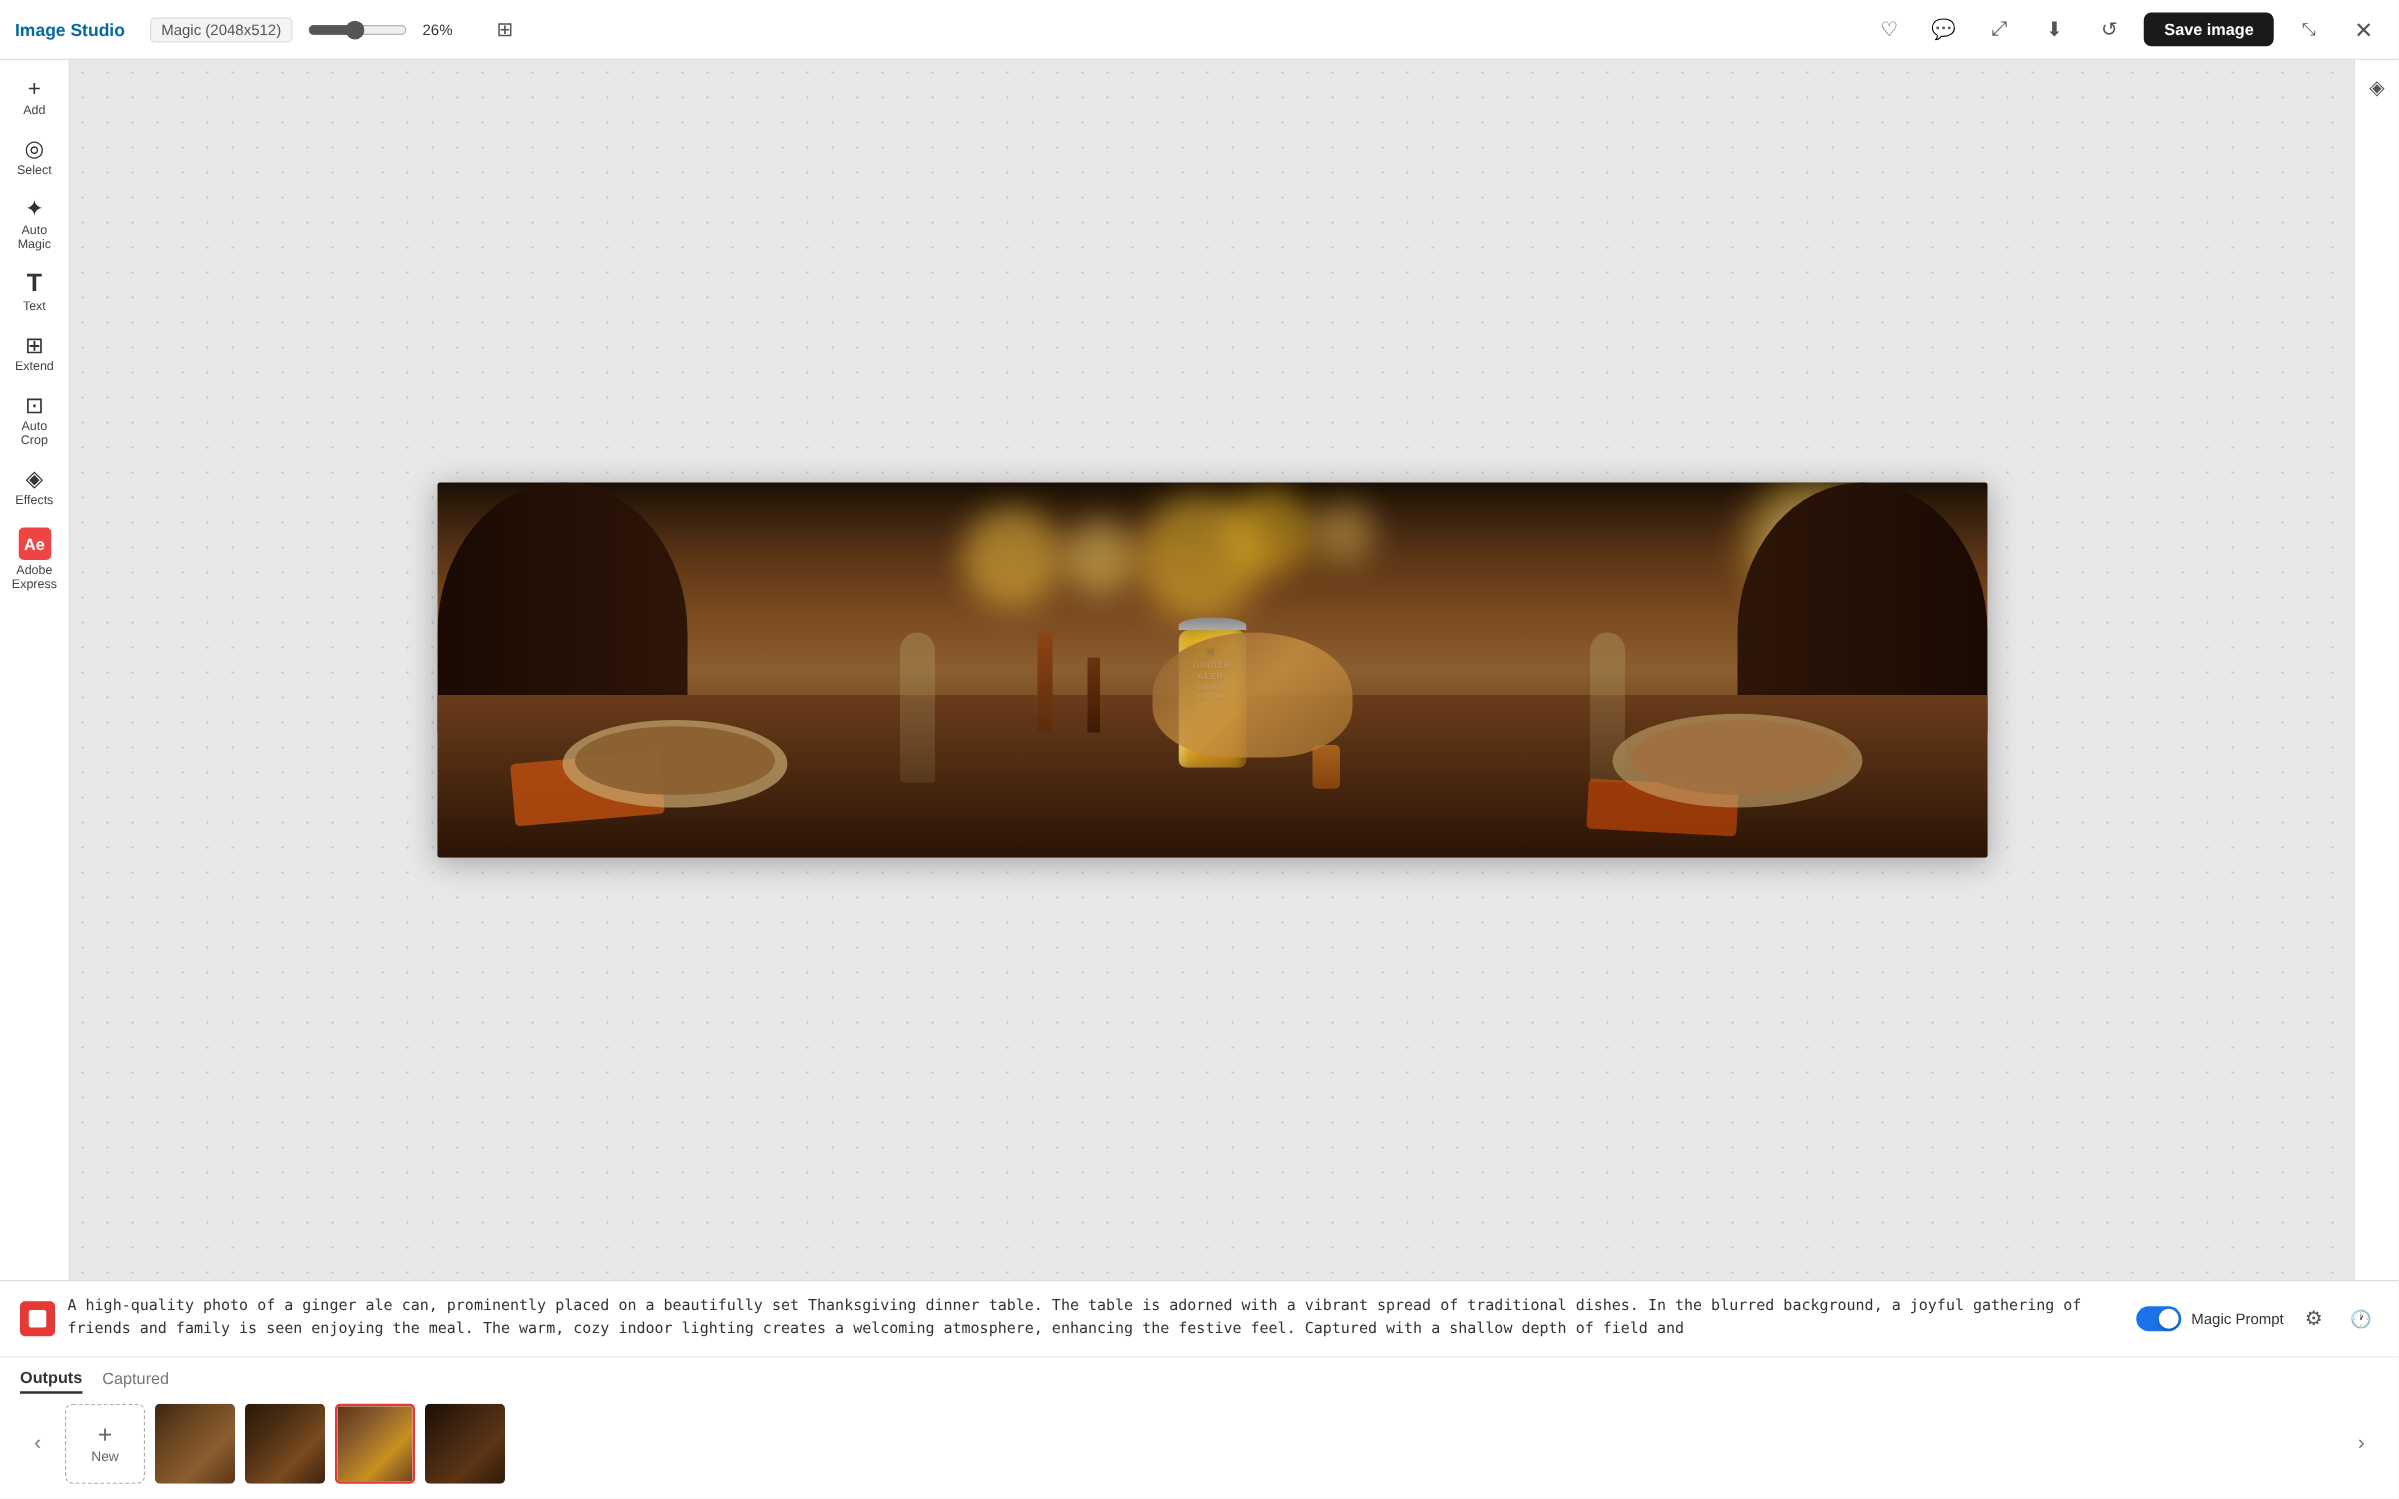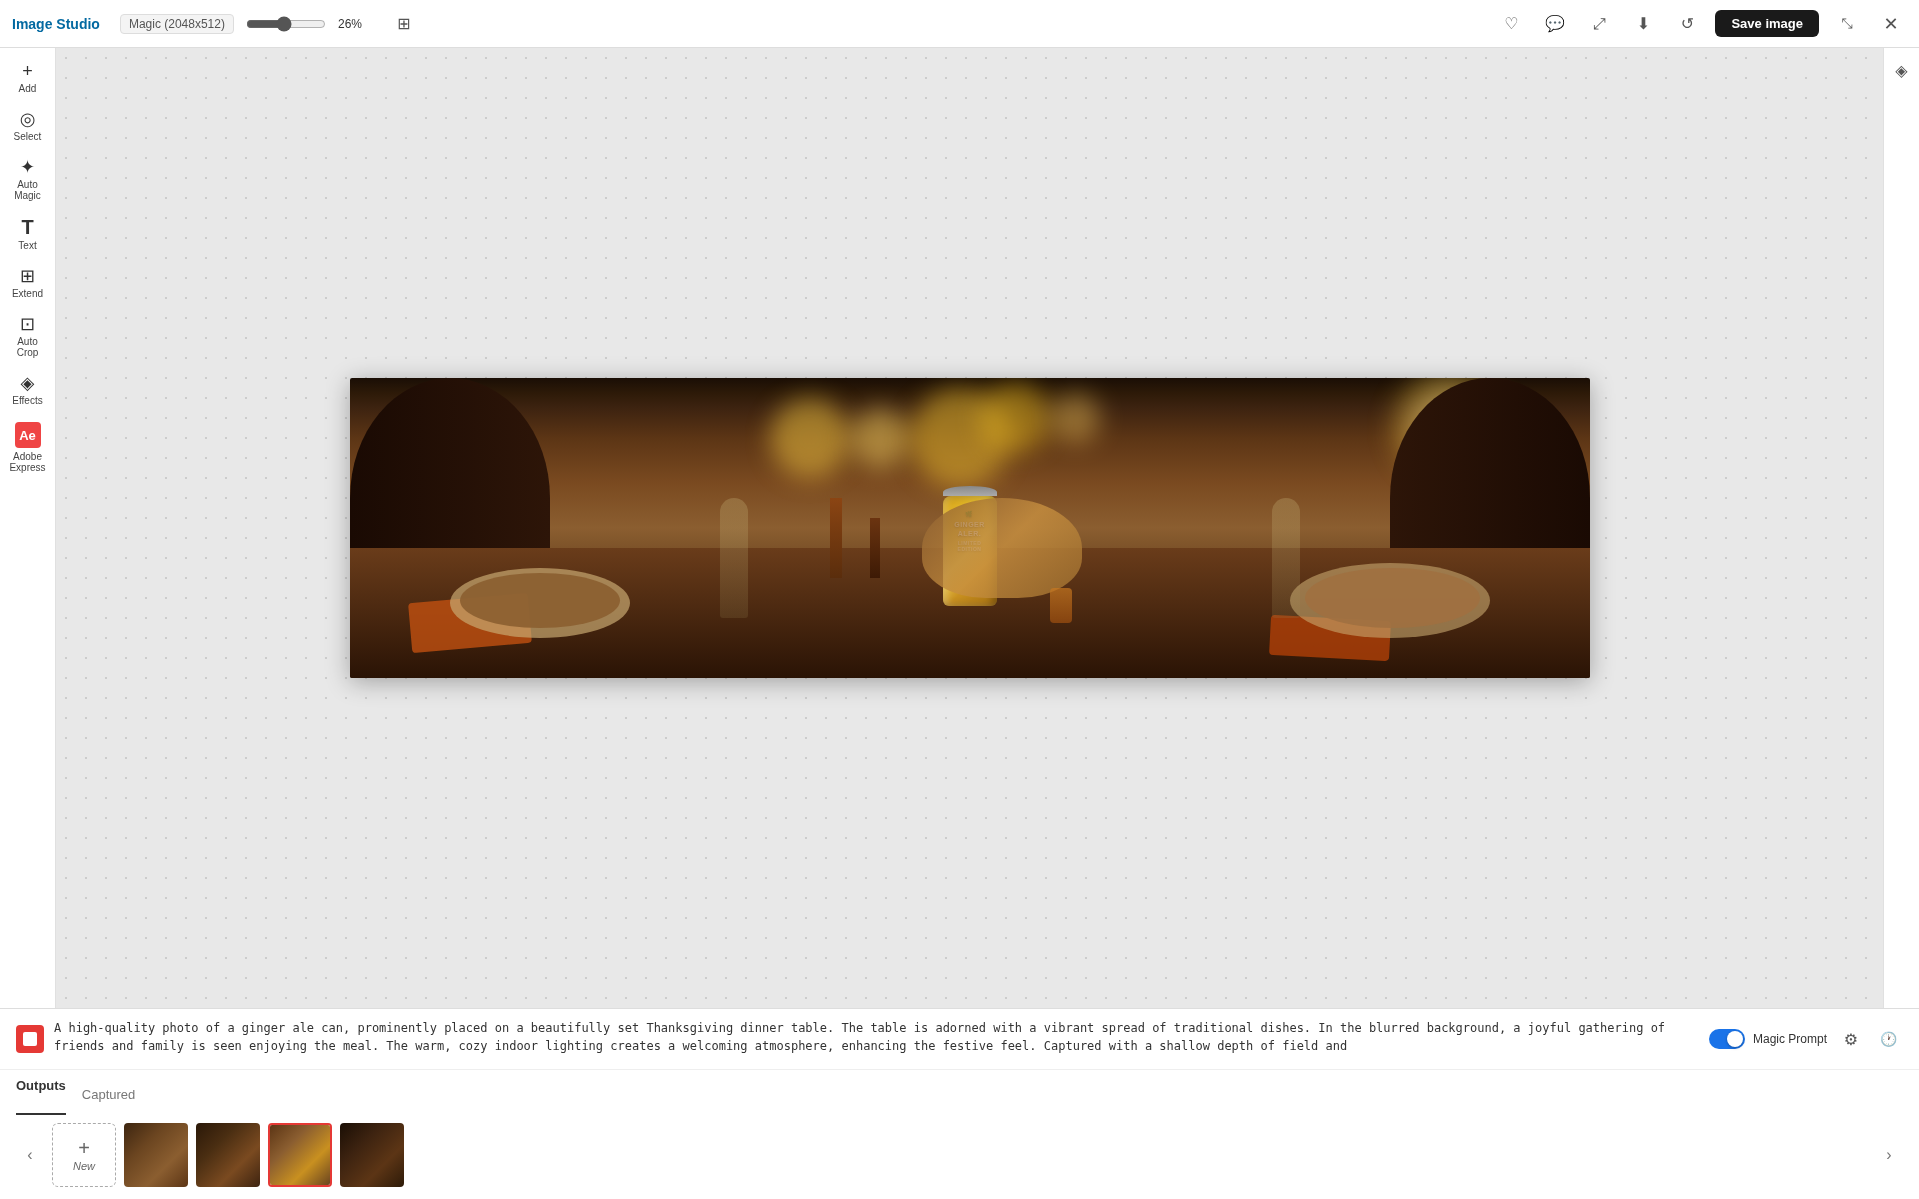--- a/index.html
+++ b/index.html
@@ -322,21 +322,21 @@
       display: flex;
       align-items: center;
       padding: 8px 16px 4px;
       gap: 16px;
     }
     .outputs-tab {
       font-size: 13px;
       font-weight: 600;
       color: #333;
       cursor: pointer;
-      padding-bottom: 20px;
+      padding-bottom: 4px;
       border-bottom: 2px solid #333;
     }
     .favorites-tab {
       font-size: 13px;
       color: #777;
       cursor: pointer;
       padding-bottom: 4px;
     }
 
     
@@ -370,21 +370,20 @@
       flex-shrink: 0;
     }
     .thumb-new-plus {
       font-size: 20px;
       color: #666;
       line-height: 1;
     }
     .thumb-new-label {
       font-size: 11px;
       color: #666;
-      font-style: italic;
     }
     .thumbnail {
       width: 64px;
       height: 64px;
       border-radius: 4px;
       overflow: hidden;
       flex-shrink: 0;
       cursor: pointer;
       position: relative;
     }

